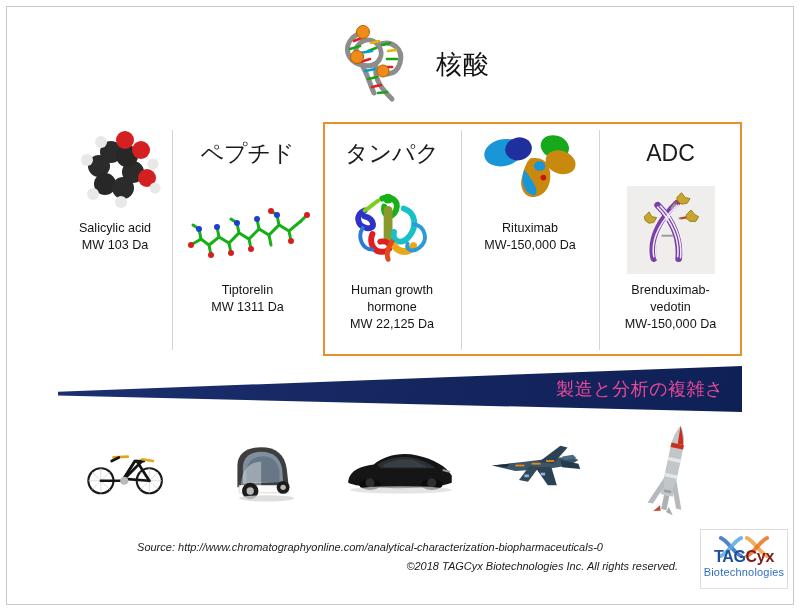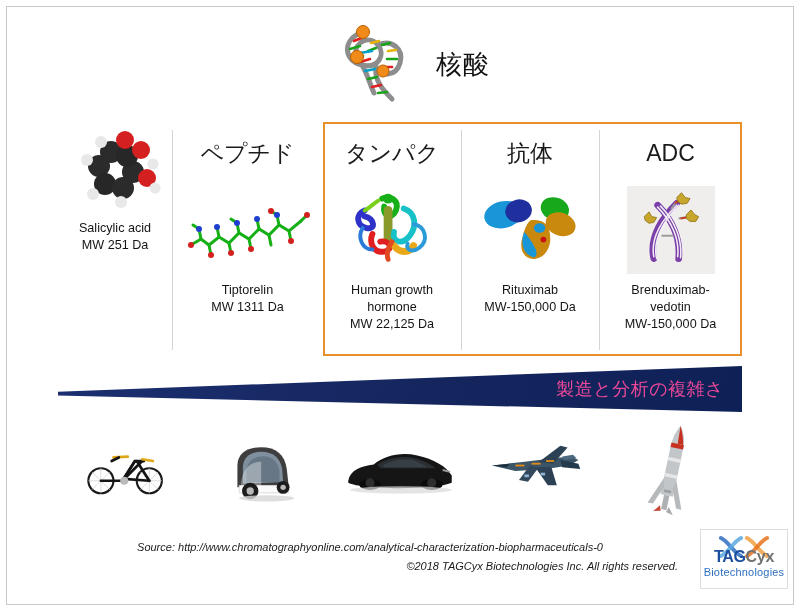--- a/index.html
+++ b/index.html
@@ -197,21 +197,21 @@
   }
   #logo-word {
     position: relative;
     z-index: 2;
     font-size: 16px;
     font-weight: bold;
     margin-top: 8px;
     letter-spacing: -0.3px;
   }
   #logo-word .c1 { color: #1d4f9e; }
-  #logo-word .c2 { color: #737373; text-align: right; }
+  #logo-word .c2 { color: #7f1d1d; text-align: right; }
   #logo-sub {
     position: relative;
     z-index: 2;
     font-size: 11px;
     color: #2f6fc0;
     letter-spacing: 0.2px;
   }
 </style>
 </head>
 <body>
@@ -272,21 +272,21 @@
             <circle cx="32" cy="16" r="6" fill="#e8e8e8"></circle>
             <circle cx="18" cy="34" r="6" fill="#e8e8e8"></circle>
             <circle cx="24" cy="68" r="6" fill="#e8e8e8"></circle>
             <circle cx="52" cy="76" r="6" fill="#e8e8e8"></circle>
             <circle cx="84" cy="38" r="5.5" fill="#e8e8e8"></circle>
             <circle cx="86" cy="62" r="5.5" fill="#e8e8e8"></circle>
           </g>
         </svg>
       </div>
       <div class="cat-caption" style="white-space:pre-line;">Salicylic acid
-MW 251 Da</div>
+MW 103 Da</div>
     </div>
 
     <div class="cat-col divider-left" style="flex:0 0 151px;">
       <div class="cat-title">ペプチド</div>
       <div class="cat-figure">
         <svg viewBox="0 0 130 70" width="130" height="70" aria-hidden="true">
           <g stroke="#16b016" stroke-width="3" fill="none" stroke-linecap="round">
             <path d="M8 50 L18 44 L26 50 L36 42 L46 48 L56 38 L66 44 L76 34 L86 40 L96 30 L106 36 L118 26"></path>
             <path d="M18 44 L16 34"></path>
               <path d="M26 50 L28 60"></path>
@@ -343,21 +343,20 @@
           </g>
           <circle cx="46" cy="14" r="5" fill="#18b018"></circle>
         </svg>
       </div>
       <div class="cat-caption" style="white-space:pre-line;">Human growth
 hormone
 MW 22,125 Da</div>
     </div>
 
     <div class="cat-col divider-left" style="flex:0 0 138px;">
-      <div class="cat-title">抗体</div>
       <div class="cat-figure">
         <svg viewBox="0 0 104 92" width="100" height="88" aria-hidden="true">
           <ellipse cx="24" cy="30" rx="20" ry="14" fill="#1896d8" transform="rotate(-12 24 30)"></ellipse>
           <ellipse cx="40" cy="26" rx="14" ry="12" fill="#1f2f9e" transform="rotate(-12 40 26)"></ellipse>
           <ellipse cx="78" cy="24" rx="15" ry="12" fill="#18a81c" transform="rotate(18 78 24)"></ellipse>
           <ellipse cx="84" cy="40" rx="16" ry="12" fill="#c8890e" transform="rotate(20 84 40)"></ellipse>
           <path d="M52 36 C62 34, 70 38, 72 46 C76 60, 70 74, 58 76 C46 78, 40 66, 44 54 C46 46, 48 40, 52 36 Z" fill="#c8890e"></path>
           <path d="M46 48 C42 58, 44 70, 54 74 C58 76, 60 72, 58 66 C54 58, 50 52, 46 48 Z" fill="#1896d8"></path>
           <ellipse cx="62" cy="44" rx="6" ry="5" fill="#1896d8"></ellipse>
           <circle cx="66" cy="56" r="3" fill="#c81414"></circle>

